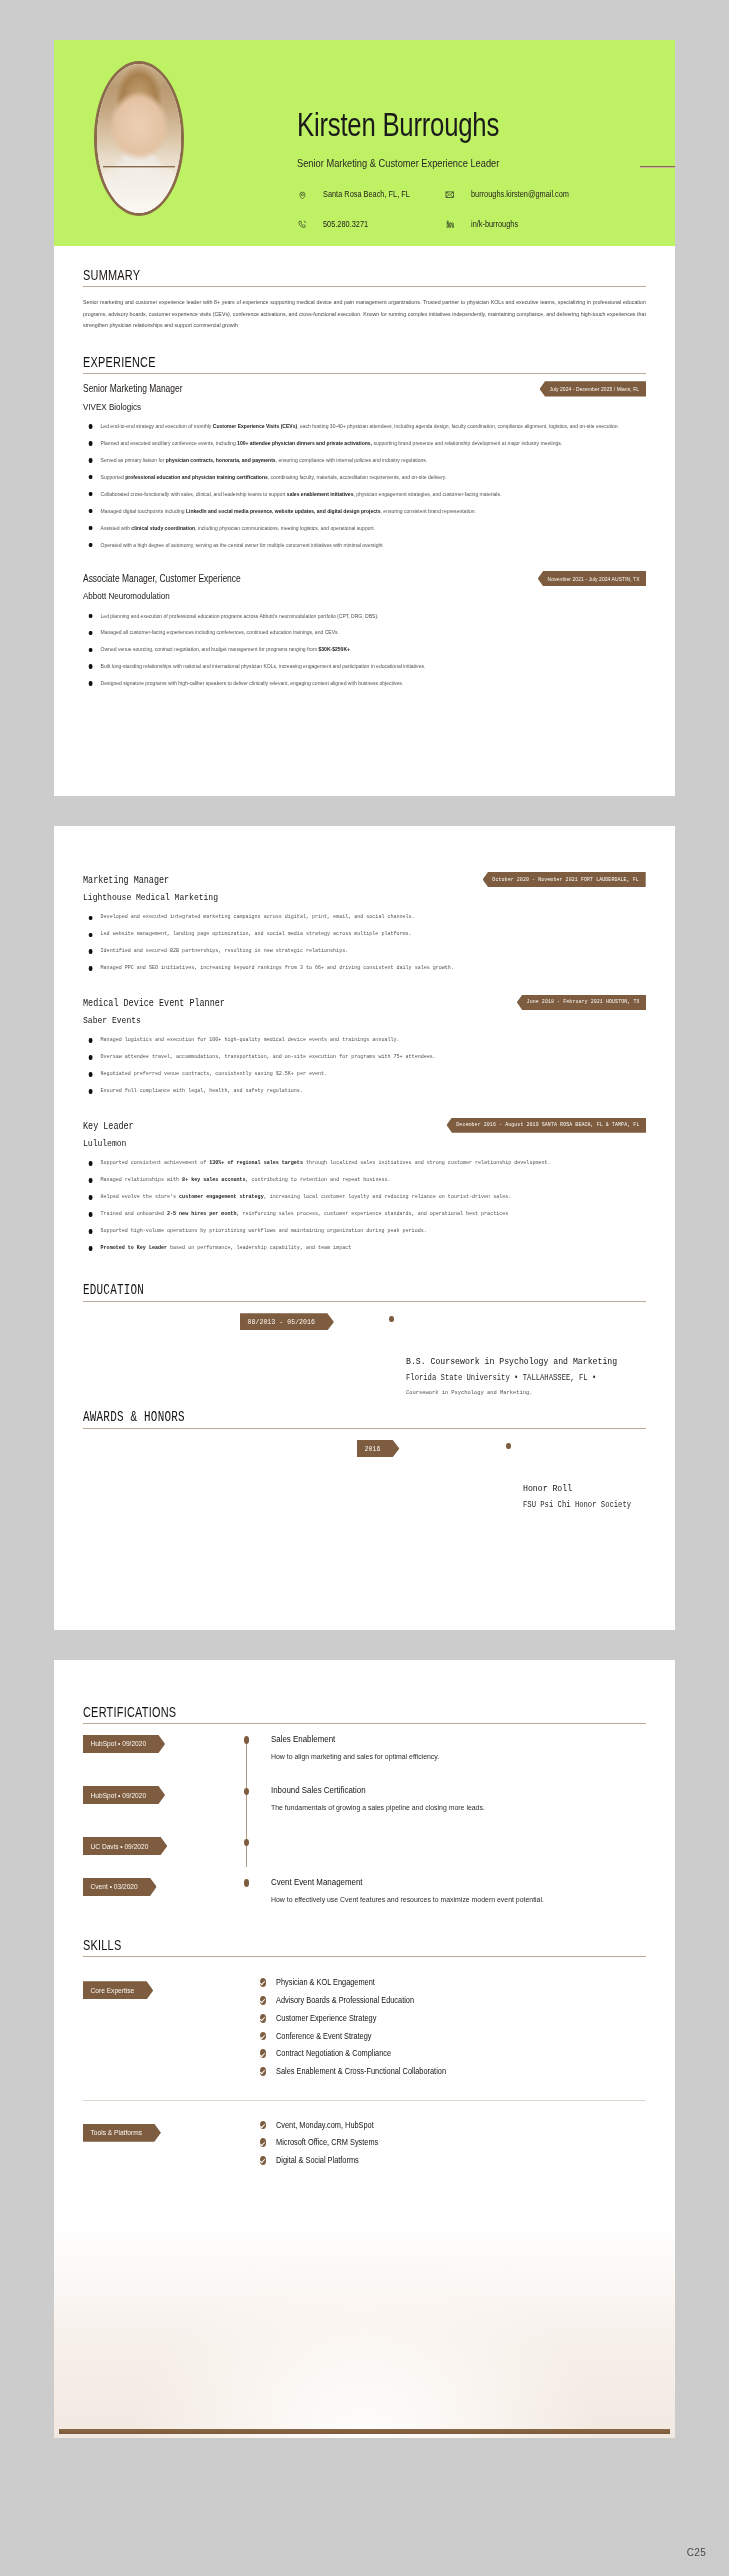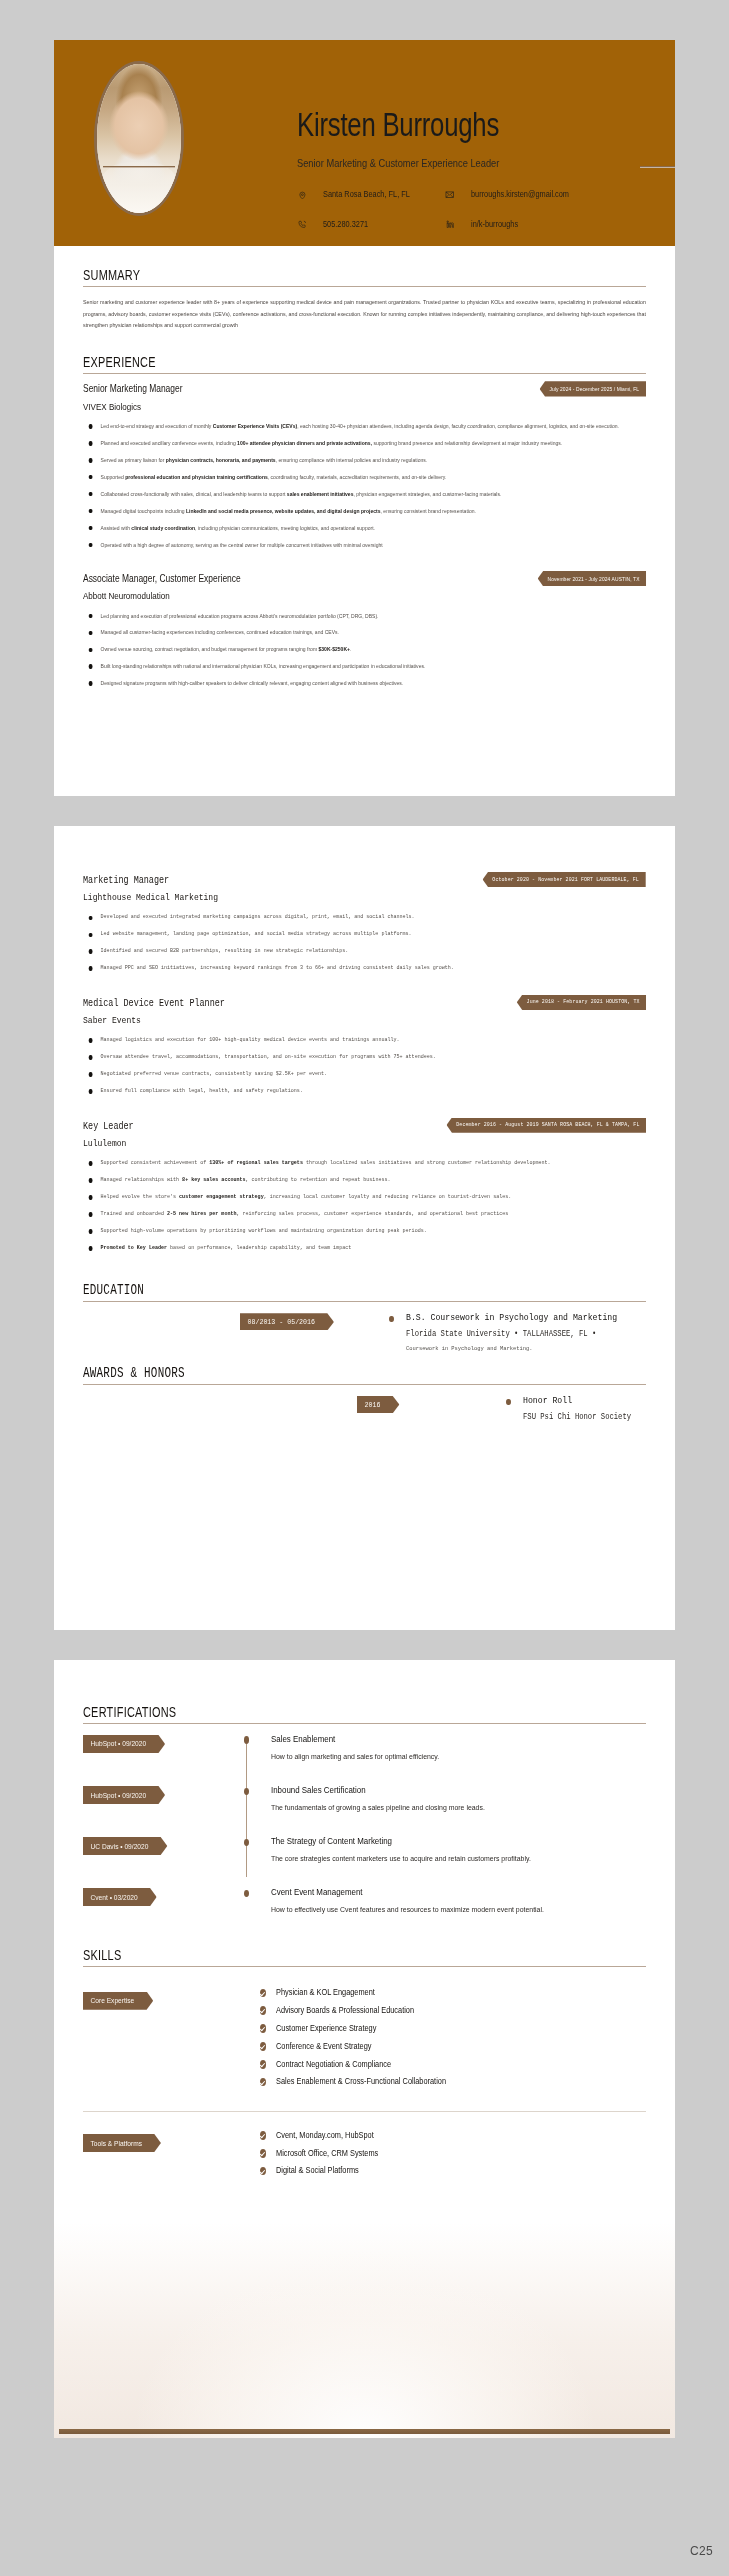--- a/index.html
+++ b/index.html
@@ -25,21 +25,21 @@
     overflow: hidden;
   }
 
   
   .page-1 { height: 756px; }
   .page-2 { height: 804px; font-family: Liberation Mono, monospace; }
   .page-3 { height: 778px; }
 
   
   .header {
-    background: #a16207;
+    background: #bef264;
     height: 206px;
     position: relative;
   }
   .photo-wrap {
     position: absolute;
     left: 40px;
     top: 20.6px;
     width: 90px;
     height: 155px;
   }
@@ -258,21 +258,21 @@
     transform-origin: left center;
     white-space: nowrap;
   }
   .tl-dot {
     width: 4.6px; height: 6.2px;
     border-radius: 50%;
     background: #7d5c3f;
     flex: none;
     margin-top: 3.6px;
   }
-  .tl-body { padding-left: 12.4px; }
+  .tl-body { padding-left: 12.4px; margin-top: 44px; }
   .tl-title {
     font-size: 9.3px;
     color: #141210;
     transform: scaleX(0.88);
     transform-origin: left center;
     white-space: nowrap;
   }
   .tl-sub {
     font-size: 8.2px;
     color: #2b2724;
@@ -380,23 +380,23 @@
     position: absolute;
     left: 5.2px;
     right: 5.2px;
     bottom: 4.1px;
     height: 4.6px;
     background: linear-gradient(180deg,#8a6845 0%, #7a5b3c 100%);
   }
 
   .watermark {
     position: absolute;
-    right: 17px;
+    right: 24px;
     bottom: 18.5px;
-    font-size: 12px;
+    font-size: 10px;
     color: #4a4a4a;
     letter-spacing: 0.3px;
   }
 </style>
 </head>
 <body>
 
 <div class="page page-1">
 
   <div class="header">
@@ -628,24 +628,20 @@
             <div class="cert-title">Inbound Sales Certification</div>
             <div class="cert-desc">The fundamentals of growing a sales pipeline and closing more leads.</div>
           </div>
         </div>
 
         <div class="cert-row">
           <div class="cert-left">
             <span class="tl-badge">UC Davis • 09/2020</span>
           </div>
           <div class="cert-dot"></div>
-          <div class="cert-body">
-            <div class="cert-title">The Strategy of Content Marketing</div>
-            <div class="cert-desc">The core strategies content marketers use to acquire and retain customers profitably.</div>
-          </div>
         </div>
 
         <div class="cert-row">
           <div class="cert-left">
             <span class="tl-badge">Cvent • 03/2020</span>
           </div>
           <div class="cert-dot"></div>
           <div class="cert-body">
             <div class="cert-title">Cvent Event Management</div>
             <div class="cert-desc">How to effectively use Cvent features and resources to maximize modern event potential.</div>

